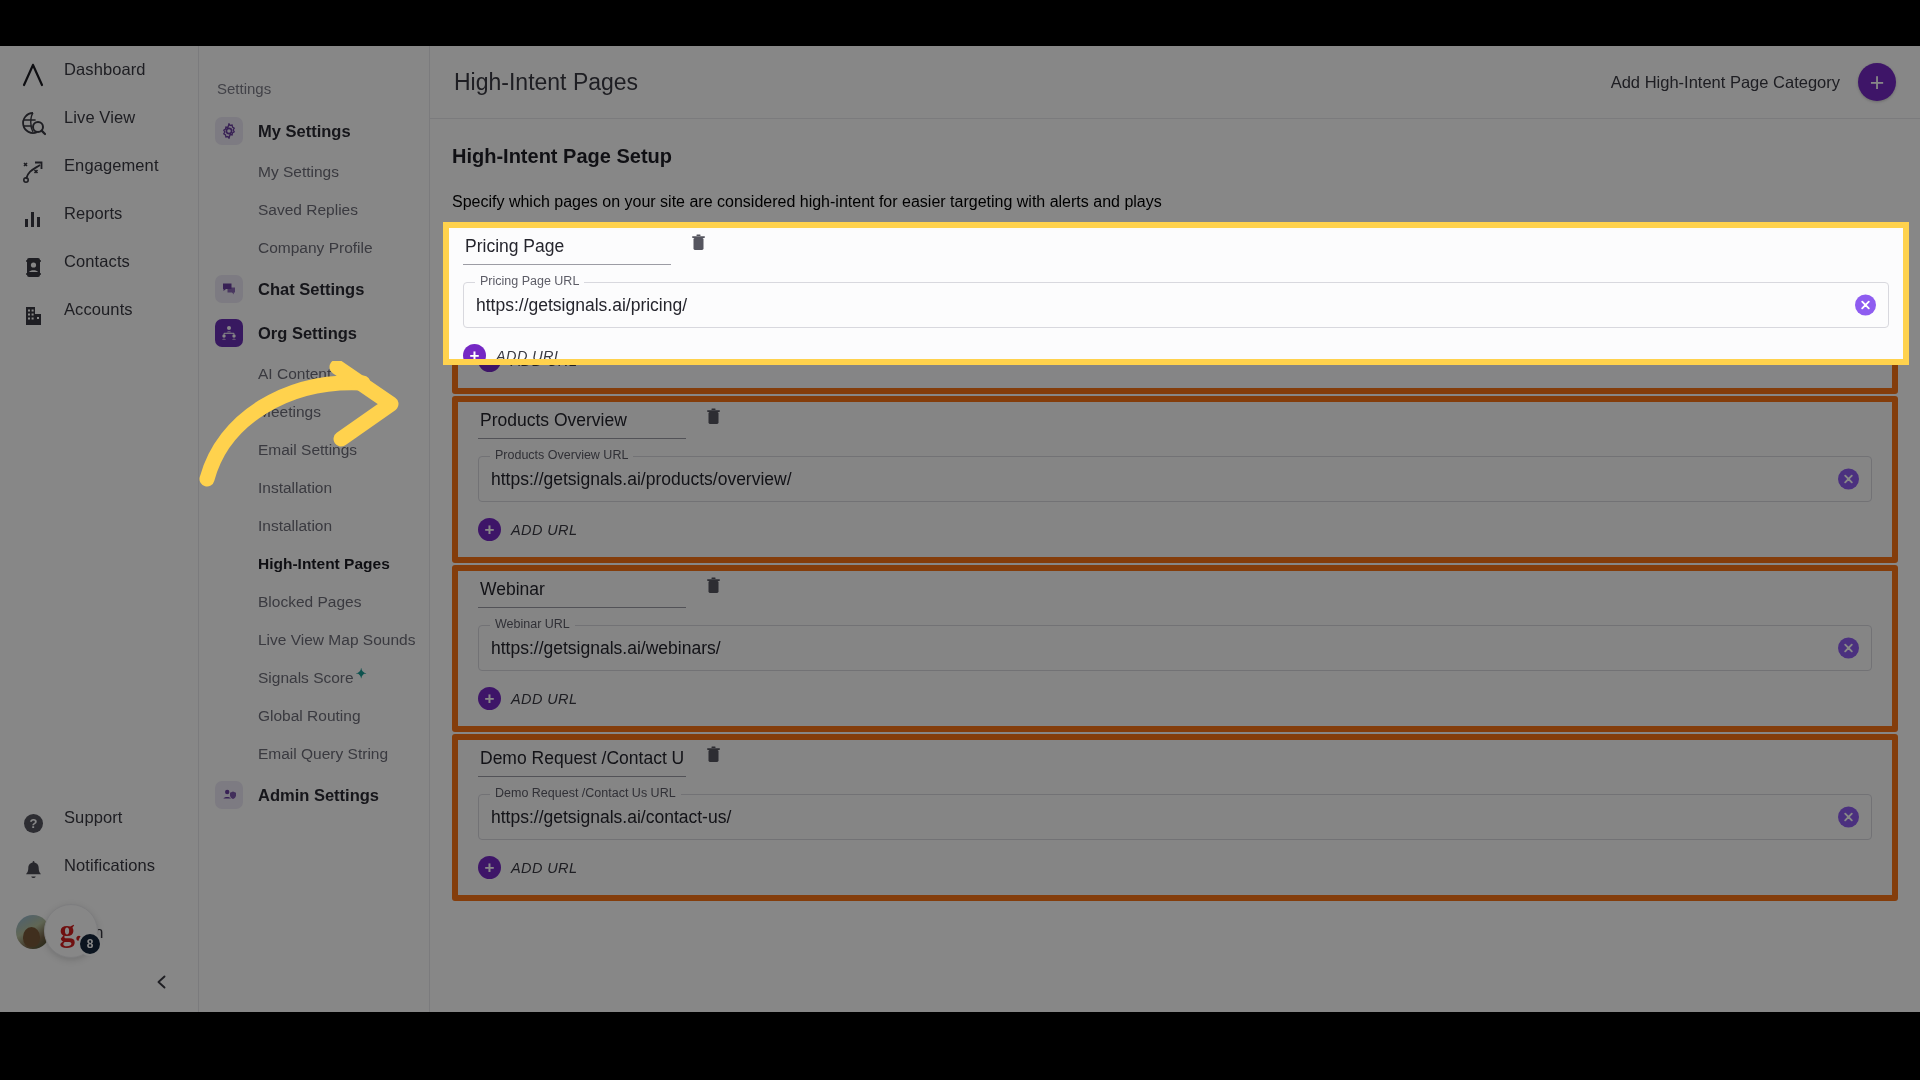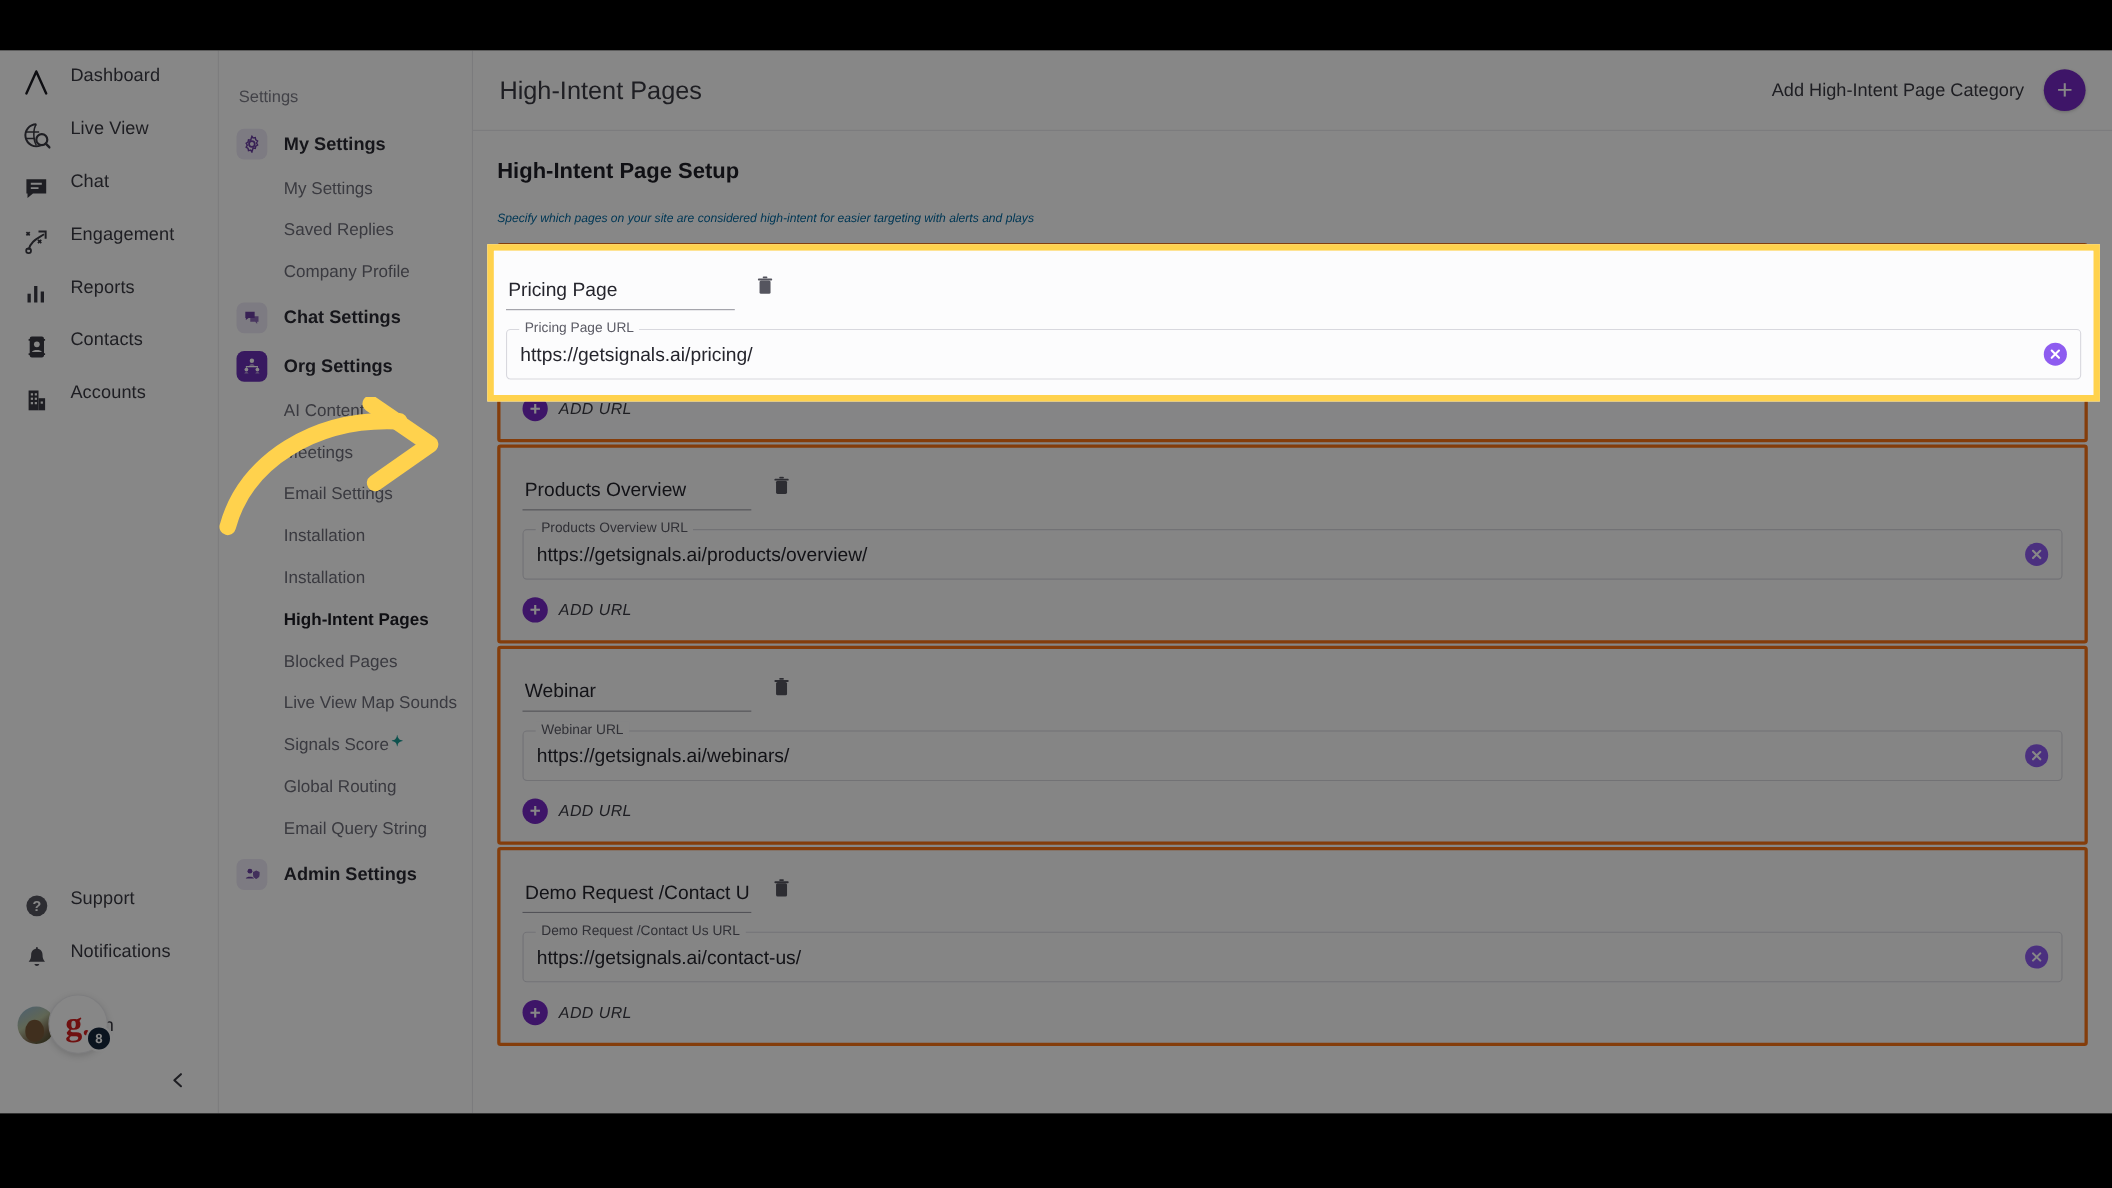--- a/index.html
+++ b/index.html
@@ -175,29 +175,29 @@
     font-size: 25px; line-height: 1; cursor: pointer;
     box-shadow: 0 1px 3px rgba(0,0,0,0.22);
   }
 
   .panel { padding: 26px 22px 0 22px; }
   .panel-title {
     font-size: 20px; font-weight: 700; color: #1f1f27;
     margin-bottom: 25px;
   }
   .panel-sub {
-    font-size: 11px; color: #0369a1; margin-bottom: 16px; font-style: italic;
+    font-size: 16px; color: #000000; margin-bottom: 16px;
   }
 
   
   .card {
     background: #fbfbfc;
-    border: 3px solid #f97316;
+    border: 6px solid #f97316;
     border-radius: 3px;
-    padding: 26px 20px 16px 20px;
+    padding: 6px 20px 16px 20px;
     margin-bottom: 2px;
     position: relative;
   }
   .card.first { background: #fcfcfd; }
 
   .card-title-row { display: flex; align-items: flex-start; gap: 16px; }
   .title-input {
     width: 208px;
     border: none; border-bottom: 1px solid #9c9ca4;
     background: transparent;
@@ -301,29 +301,20 @@
             <path d="M12 2a10 10 0 1 0 4 19.2" fill="none" stroke="#3a3a42" stroke-width="1.8"></path>
             <path d="M2.6 9h12 M2.6 15h8" stroke="#3a3a42" stroke-width="1.4"></path>
             <path d="M12 2c-3 4-3 14 0 19" fill="none" stroke="#3a3a42" stroke-width="1.4"></path>
             <circle cx="17" cy="16" r="5" fill="none" stroke="#3a3a42" stroke-width="2"></circle>
             <path d="M20.6 19.6 L24 23" stroke="#3a3a42" stroke-width="2.2" stroke-linecap="round"></path>
           </svg>
         </span>
         <span class="nav-label">Live View</span>
       </div>
 
-      <div class="nav-item">
-        <span class="nav-ico">
-          <svg width="24" height="24" viewBox="0 0 24 24">
-            <path d="M3 4h18v13H9l-5 4v-4H3z" fill="#3a3a42"></path>
-            <path d="M7 8h10 M7 12h7" stroke="#ffffff" stroke-width="1.7"></path>
-          </svg>
-        </span>
-        <span class="nav-label">Chat</span>
-      </div>
 
       <div class="nav-item">
         <span class="nav-ico">
           <svg width="25" height="25" viewBox="0 0 25 25">
             <path d="M5 20c2-8 8-10 14-14" fill="none" stroke="#3a3a42" stroke-width="1.8"></path>
             <path d="M14 3.5h6.5V10" fill="none" stroke="#3a3a42" stroke-width="1.8"></path>
             <circle cx="5" cy="21" r="2.2" fill="none" stroke="#3a3a42" stroke-width="1.6"></circle>
             <path d="M3 4l3 3 M6 4l-3 3" stroke="#3a3a42" stroke-width="1.6"></path>
             <path d="M13.5 11l3 3 M16.5 11l-3 3" stroke="#3a3a42" stroke-width="1.6"></path>
           </svg>

